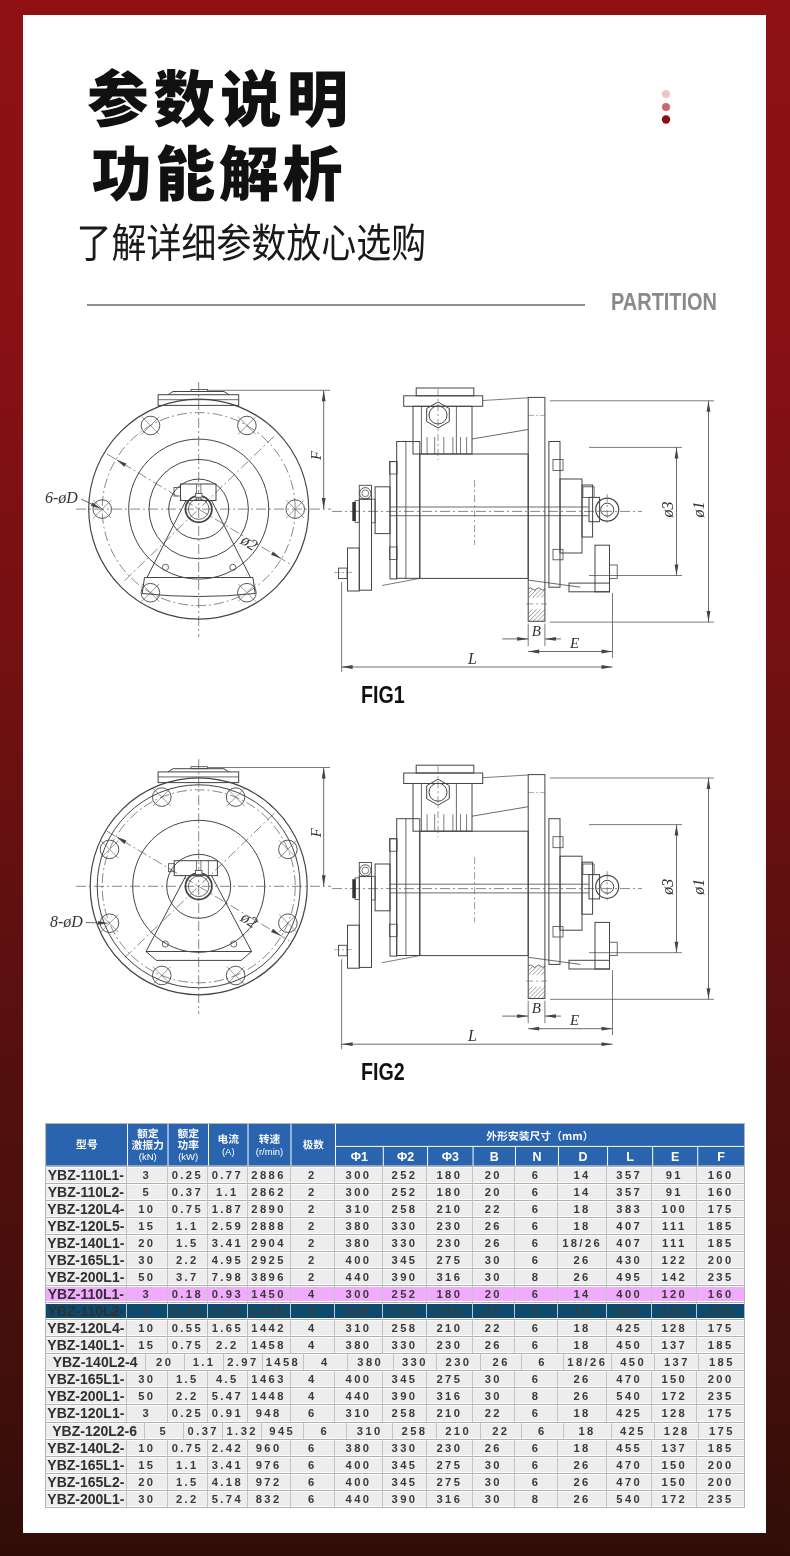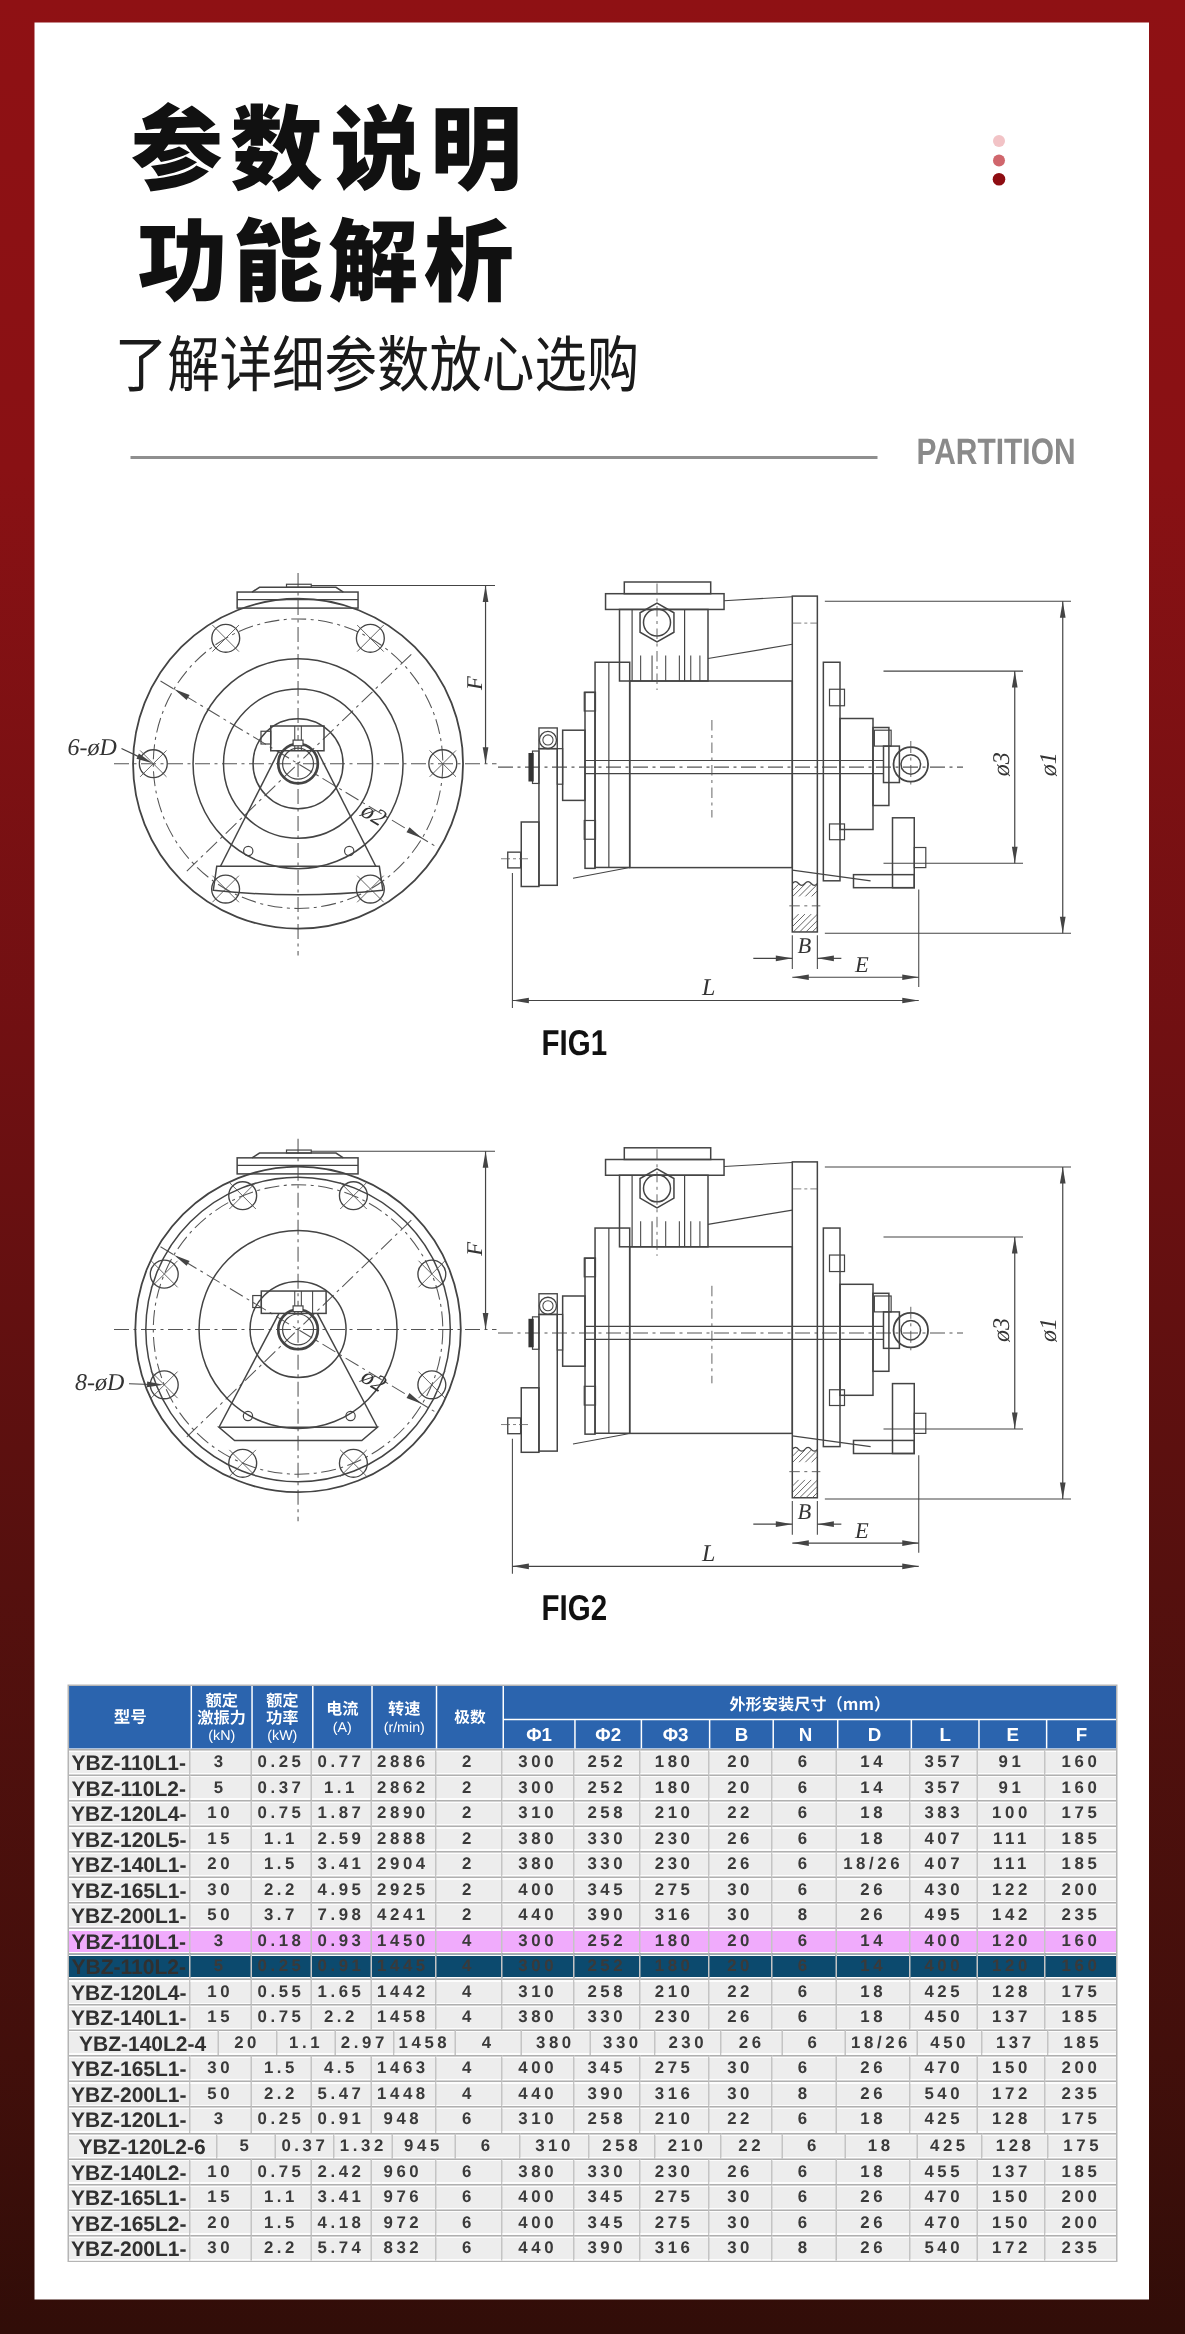--- a/index.html
+++ b/index.html
@@ -509,21 +509,21 @@
         <div class="c n" style="width:49.1px">26</div>
         <div class="c n" style="width:45.1px">430</div>
         <div class="c n" style="width:45.1px">122</div>
         <div class="c n" style="width:46.6px">200</div>
       </div>
       <div class="r" style="background:#ededed">
         <div class="c m" style="width:81.5px">YBZ-200L1-2</div>
         <div class="c n" style="width:40.5px">50</div>
         <div class="c n" style="width:40.5px">3.7</div>
         <div class="c n" style="width:39.5px">7.98</div>
-        <div class="c n" style="width:43.0px">4241</div>
+        <div class="c n" style="width:43.0px">3896</div>
         <div class="c n" style="width:44.5px">2</div>
         <div class="c n" style="width:47.8px">440</div>
         <div class="c n" style="width:44.3px">390</div>
         <div class="c n" style="width:45.5px">316</div>
         <div class="c n" style="width:42.4px">30</div>
         <div class="c n" style="width:43.0px">8</div>
         <div class="c n" style="width:49.1px">26</div>
         <div class="c n" style="width:45.1px">495</div>
         <div class="c n" style="width:45.1px">142</div>
         <div class="c n" style="width:46.6px">235</div>

